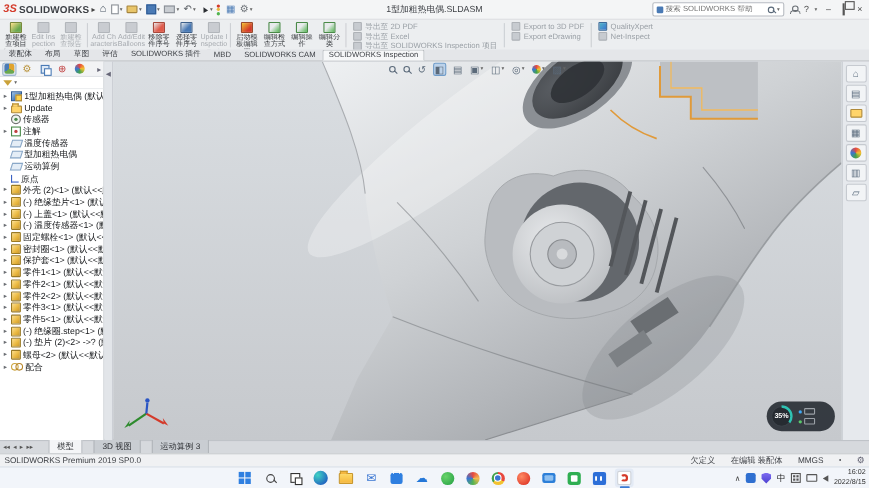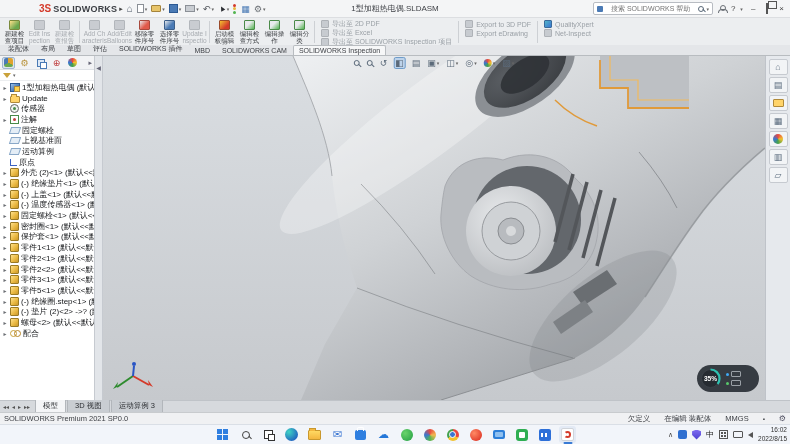--- a/index.html
+++ b/index.html
@@ -2,42 +2,42 @@
 <html><head>
 <meta charset="utf-8">
 <style>
   *{box-sizing:border-box;margin:0;padding:0;font-family:"Liberation Sans","DejaVu Sans",sans-serif;}
   html,body{width:790px;height:444px;overflow:hidden;background:#fff;}
   .app{width:790px;height:444px;display:flex;flex-direction:column;background:#eceef0;}
 
   
   .titlebar{height:18px;flex:0 0 18px;background:#f4f5f6;border-bottom:1px solid #dcdee1;display:flex;align-items:center;position:relative;padding:0 3px;}
   .logo{display:flex;align-items:center;gap:2px;}
-  .logo .mark{color:#d43a2a;font-weight:bold;font-size:10px;margin-left:36px;}
+  .logo .mark{color:#d43a2a;font-weight:bold;font-style:italic;font-size:10px;}
   .logo .brand{color:#3c3f44;font-weight:bold;font-size:9px;letter-spacing:.2px;}
   .flyout{font-size:7px;color:#444;margin:0 4px 0 2px;}
   .qat{display:flex;align-items:center;gap:4px;}
   .qat .qi{display:flex;align-items:center;gap:1px;font-size:9px;color:#50555b;}
   .dd{font-size:5px;color:#666;}
   .ic-home{font-size:10px;color:#4a5664;}
   .ic-new{width:7px;height:9px;background:#fff;border:1px solid #8a8f96;}
   .ic-open{width:10px;height:7px;background:#e8c56a;border:1px solid #a5843c;border-radius:1px;}
   .ic-save{width:9px;height:9px;background:#4a7ab5;border:1px solid #2d5a94;}
   .ic-print{width:10px;height:7px;background:#c9cdd2;border:1px solid #8b9097;}
   .ic-undo{font-size:9px;color:#50555b;}
   .ic-cursor{display:inline-block;font-size:8px;color:#2b2e33;transform:rotate(-28deg);}
   .ic-traffic{width:4px;height:10px;display:flex;flex-direction:column;justify-content:space-between;}
   .ic-traffic i{width:3px;height:3px;border-radius:50%;display:block;}
   .ic-panes{font-size:9px;color:#4a7ab5;}
   .ic-gear{font-size:9px;color:#6b7076;}
   .win-title{position:absolute;left:50%;transform:translateX(-50%);font-size:8px;color:#3c3f44;white-space:nowrap;}
   .tb-right{margin-left:auto;display:flex;align-items:center;gap:5px;}
   .searchbox{display:flex;align-items:center;gap:2px;background:#fff;border:1px solid #b8bcc2;border-radius:2px;height:13px;padding:0 3px;width:120px;}
   .searchbox .sq{width:6px;height:6px;background:#4a7ab5;border-radius:1px;flex:0 0 auto;}
-  .searchbox input{border:0;outline:0;flex:1;font-size:7px;color:#555;width:70px;background:transparent;text-align:center;}
+  .searchbox input{border:0;outline:0;flex:1;font-size:7px;color:#555;width:70px;background:transparent;}
   .mag{width:6px;height:6px;border:1.2px solid #5b6a7a;border-radius:50%;position:relative;flex:0 0 auto;}
   .mag::after{content:"";position:absolute;width:4px;height:1.2px;background:#5b6a7a;transform:rotate(45deg);right:-3px;bottom:-1px;}
   .ic-user{width:8px;height:8px;position:relative;}
   .ic-user::before{content:"";position:absolute;width:4px;height:4px;border:1px solid #6b7076;border-radius:50%;left:2px;top:0;}
   .ic-user::after{content:"";position:absolute;width:8px;height:3px;border:1px solid #6b7076;border-bottom:0;border-radius:4px 4px 0 0;left:0;bottom:0;}
   .helpq{font-size:8px;color:#444;}
   .winbtn{font-size:8px;color:#444;padding:0 3px;}
   .ic-restore{width:7px;height:6px;border:1px solid #555;position:relative;}
   .ic-restore::before{content:"";position:absolute;width:7px;height:6px;border:1px solid #555;left:1px;top:-3px;background:#f4f5f6;}
 
@@ -122,21 +122,21 @@
   .zbtn i{width:3px;height:3px;border-radius:50%;display:block;}
   .zbtn b{width:10px;height:6px;border:1px solid #9aa0a6;border-radius:1px;display:block;}
 
   
   .taskpane{width:25px;flex:0 0 25px;background:#e6e9ed;border-left:1px solid #bfc3c9;display:flex;flex-direction:column;align-items:center;padding-top:3px;gap:2px;}
   .tpbtn{width:19px;height:16px;background:#f2f4f6;border:1px solid #c6cad0;border-radius:2px;display:flex;align-items:center;justify-content:center;font-size:9px;color:#5a6b7d;}
   .tp-folder{width:11px;height:8px;background:#ffd46a;border:1px solid #b08a3a;border-radius:1px;}
   .tp-pie{width:10px;height:10px;border-radius:50%;background:conic-gradient(#e8483f,#f2c230,#43a14c,#3a76d2,#e8483f);}
 
   
-  .doctabs{height:12px;flex:0 0 12px;background:#d6d9dd;border-top:1px solid #bfc3c8;display:flex;align-items:flex-end;padding-left:2px;gap:1px;}
+  .doctabs{height:12px;flex:0 0 12px;background:#d6d9dd;border-top:1px solid #bfc3c8;display:flex;align-items:flex-end;padding-left:2px;gap:10px;}
   .navs{display:flex;gap:1px;margin-right:3px;align-items:center;height:100%;}
   .navs span{font-size:6px;color:#555;padding:0 1px;}
   .dtab{font-size:7.5px;color:#2c2f33;padding:1px 7px;background:#c9cdd2;border:1px solid #b2b6bb;border-bottom:0;white-space:nowrap;}
   .dtab.active{background:#f4f5f7;}
 
   
   .statusbar{height:12px;flex:0 0 12px;background:#f0f1f3;border-top:1px solid #c8cbce;display:flex;align-items:center;font-size:7.5px;color:#3c3f44;padding:0 4px;}
   .st-right{margin-left:auto;display:flex;align-items:center;gap:14px;}
   .st-dot{font-size:6px;}
   .st-gear{font-size:8px;color:#556;}
@@ -398,26 +398,26 @@
             <span class="tlabel">传感器</span>
           </div>
         <div class="trow">
             <span class="arr">▸</span>
             <span class="ti i-note"></span>
             <span class="tlabel">注解</span>
           </div>
         <div class="trow">
             <span class="arr"></span>
             <span class="ti i-plane"></span>
-            <span class="tlabel">固定螺栓</span>
+            <span class="tlabel">温度传感器</span>
           </div>
         <div class="trow">
             <span class="arr"></span>
             <span class="ti i-plane"></span>
-            <span class="tlabel">上视基准面</span>
+            <span class="tlabel">型加粗热电偶</span>
           </div>
         <div class="trow">
             <span class="arr"></span>
             <span class="ti i-plane"></span>
             <span class="tlabel">运动算例</span>
           </div>
         <div class="trow">
             <span class="arr"></span>
             <span class="ti i-origin"></span>
             <span class="tlabel">原点</span>
@@ -668,21 +668,21 @@
       <span>◂</span>
       <span>▸</span>
       <span>▸▸</span>
     </span>
     <span class="dtab active">模型</span>
     <span class="dtab">3D 视图</span>
     <span class="dtab">运动算例 3</span>
   </div>
 
   <div class="statusbar">
-    <span>SOLIDWORKS Premium 2021 SP0.0</span>
+    <span>SOLIDWORKS Premium 2019 SP0.0</span>
     <span class="st-right">
       <span>欠定义</span>
       <span>在编辑 装配体</span>
       <span>MMGS</span>
       <span class="st-dot">▪</span>
       <span class="st-gear">⚙</span>
     </span>
   </div>
 
   <div class="taskbar">

